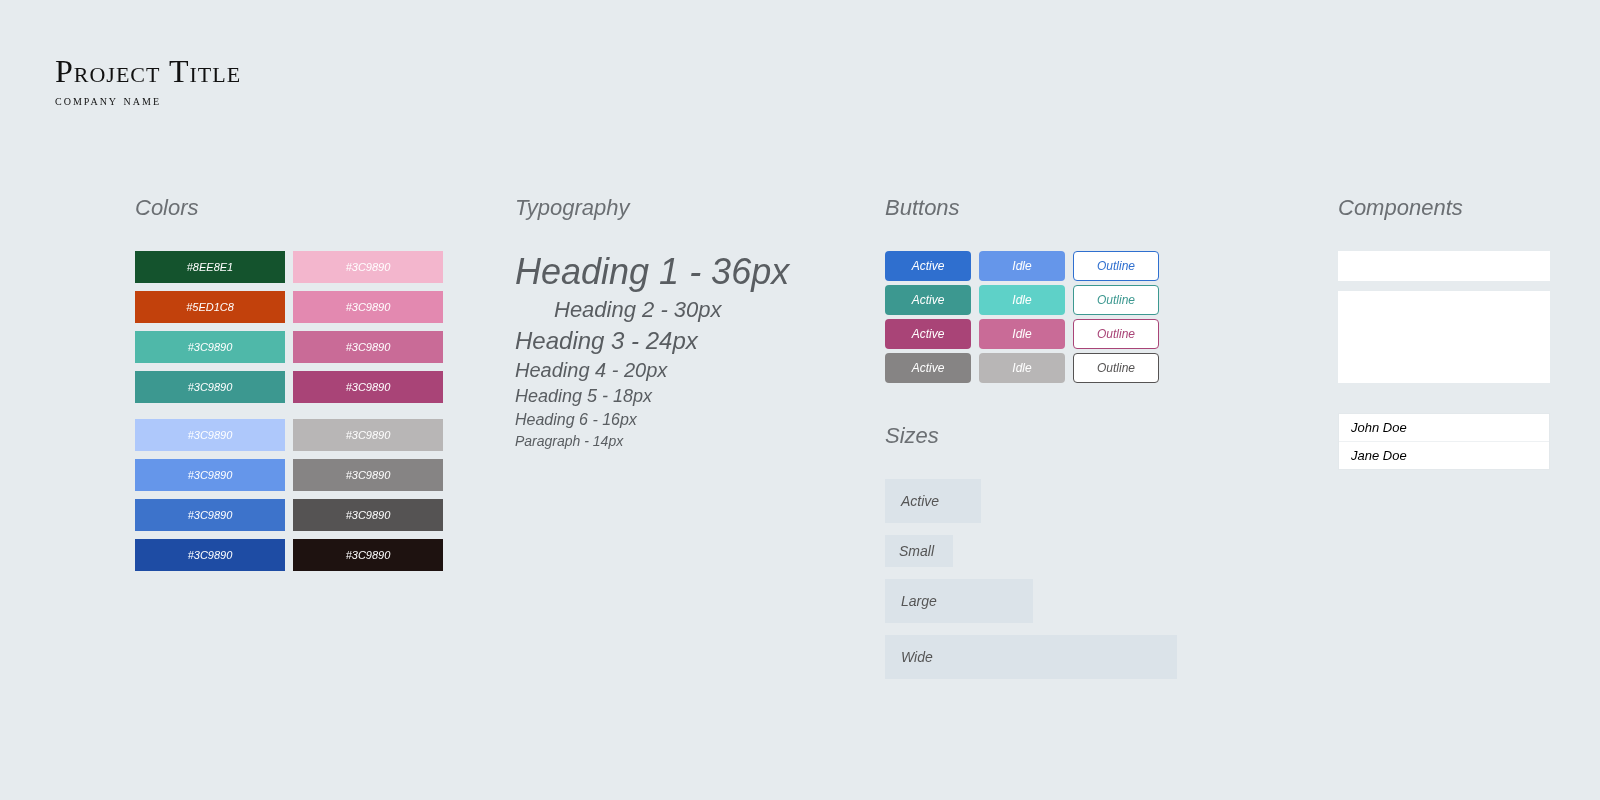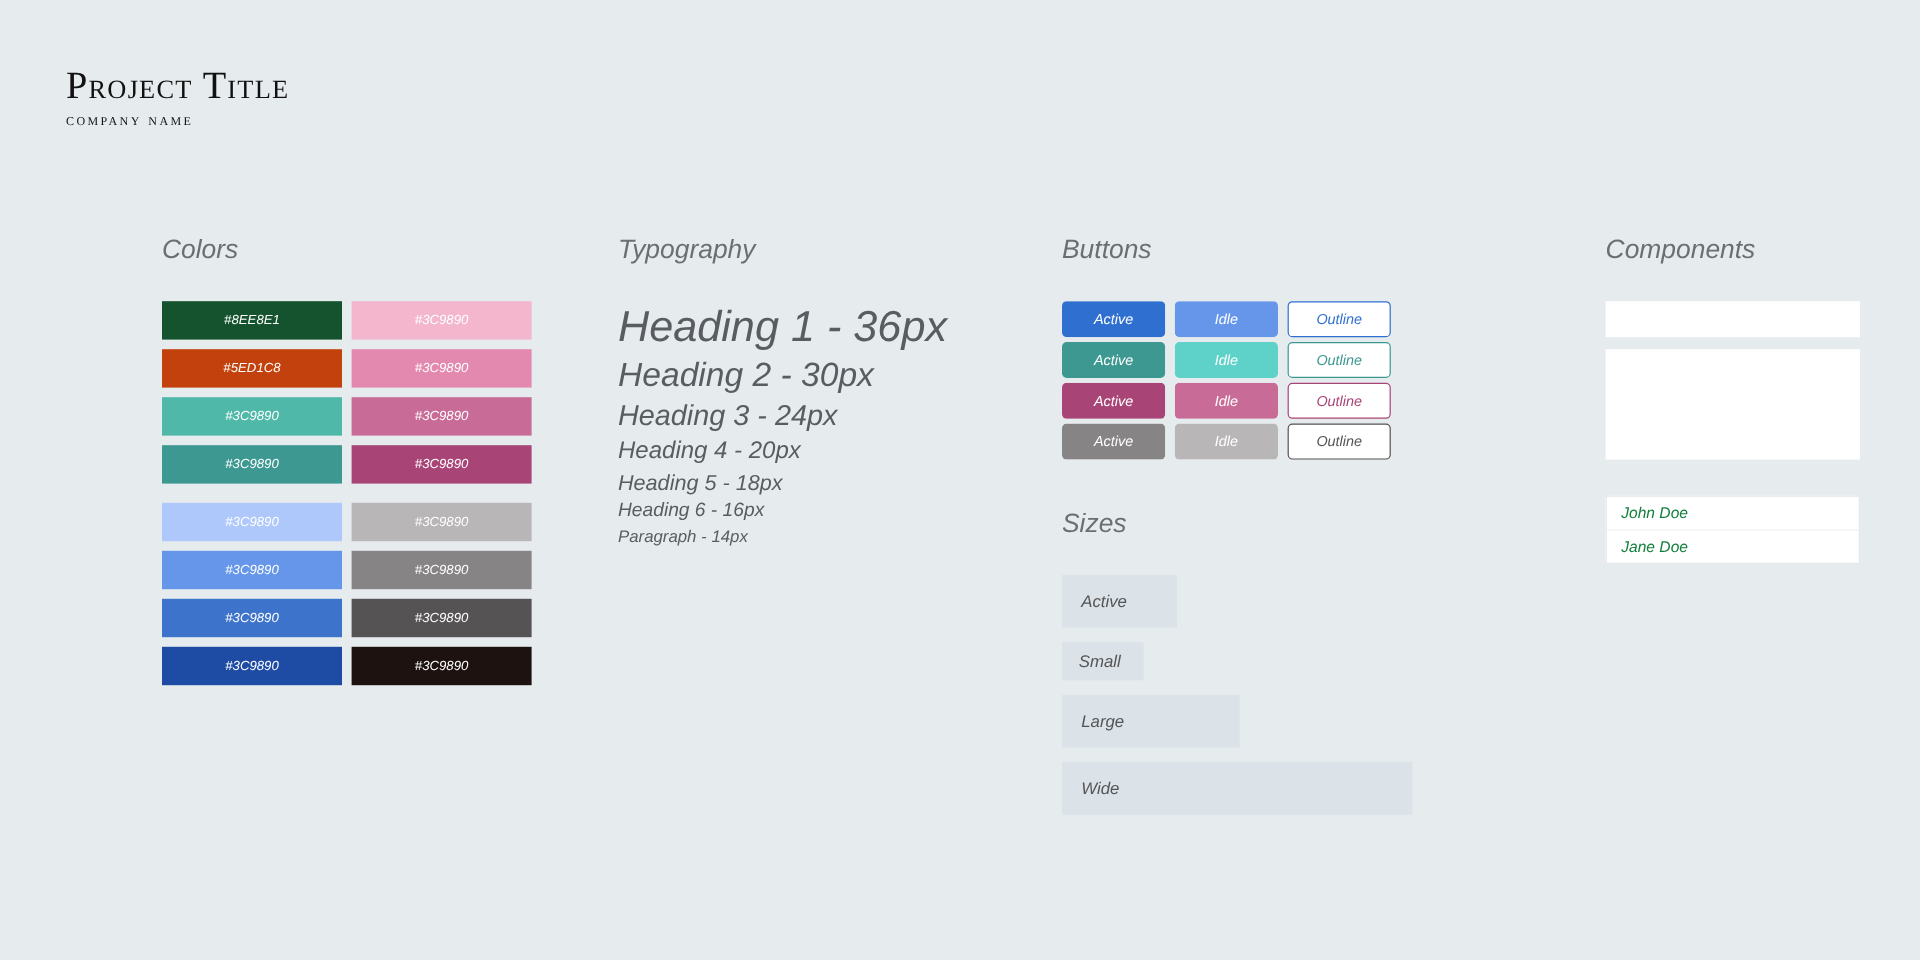--- a/index.html
+++ b/index.html
@@ -60,21 +60,21 @@
     height: 32px;
     display: flex;
     align-items: center;
     justify-content: center;
     font-size: 11px;
     color: #fff;
   }
   
   .typo-line { color: #595d61; margin: 4px 0; font-weight: 300; }
   .h1 { font-size: 36px; }
-  .h2 { font-size: 28px; }
+  .h2 { font-size: 22px; margin-left: 39px; }
   .h3 { font-size: 24px; }
   .h4 { font-size: 20px; }
   .h5 { font-size: 18px; }
   .h6 { font-size: 16px; }
   .para { font-size: 14px; }
   
   .btn-row { display: flex; gap: 8px; margin-bottom: 4px; }
   .btn {
     height: 30px;
     width: 86px;
@@ -110,21 +110,21 @@
     margin-bottom: 30px;
   }
   .list {
     width: 212px;
     background: #fff;
     border: 1px solid #e3e8eb;
   }
   .list-row {
     padding: 6px 12px;
     font-size: 13px;
-    color: #15803d;
+    color: #000000;
     border-bottom: 1px solid #eef1f3;
   }
   .list-row:last-child { border-bottom: none; }
 </style>
 </head>
 <body>
 
 <div class="page">
   <div class="project-title">Project Title</div>
   <div class="company-name">company name</div>

